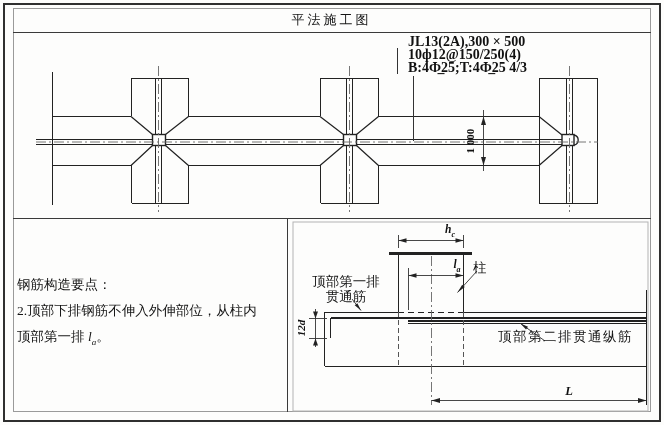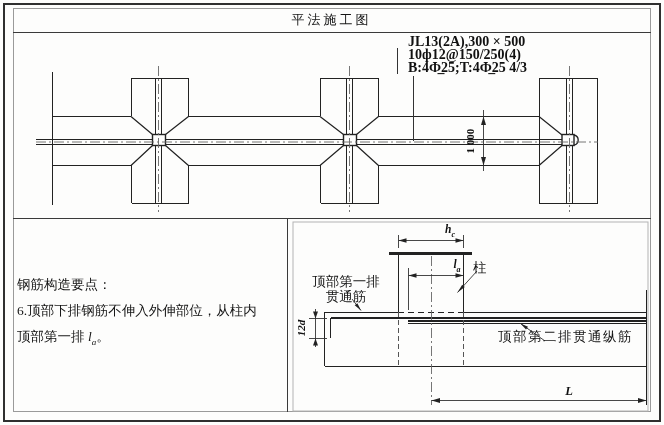--- a/index.html
+++ b/index.html
@@ -171,21 +171,21 @@
   <div id="beam-annotation">
     <div>JL13(2A),300 × 500</div>
     <div>10ф12@150/250(4)</div>
     <div>B:4Ф̲25;T:4Ф̲25 4/3</div>
   </div>
 
   <span class="dim-label rot" style="left:470px;top:140.5px;">1 000</span>
 
   <div id="notes-panel">
     <div>钢筋构造要点：</div>
-    <div>6.顶部下排钢筋不伸入外伸部位，从柱内</div>
+    <div>2.顶部下排钢筋不伸入外伸部位，从柱内</div>
     <div>
       <span>顶部第一排 </span><span class="anch"><span>l</span><sub>a</sub></span><span>。</span>
     </div>
   </div>
 
   <div class="cjk-label" style="left:300px;top:268px;width:92px;text-align:center;margin-top:6px;">
     <div>顶部第一排</div>
     <div>贯通筋</div>
   </div>
 

